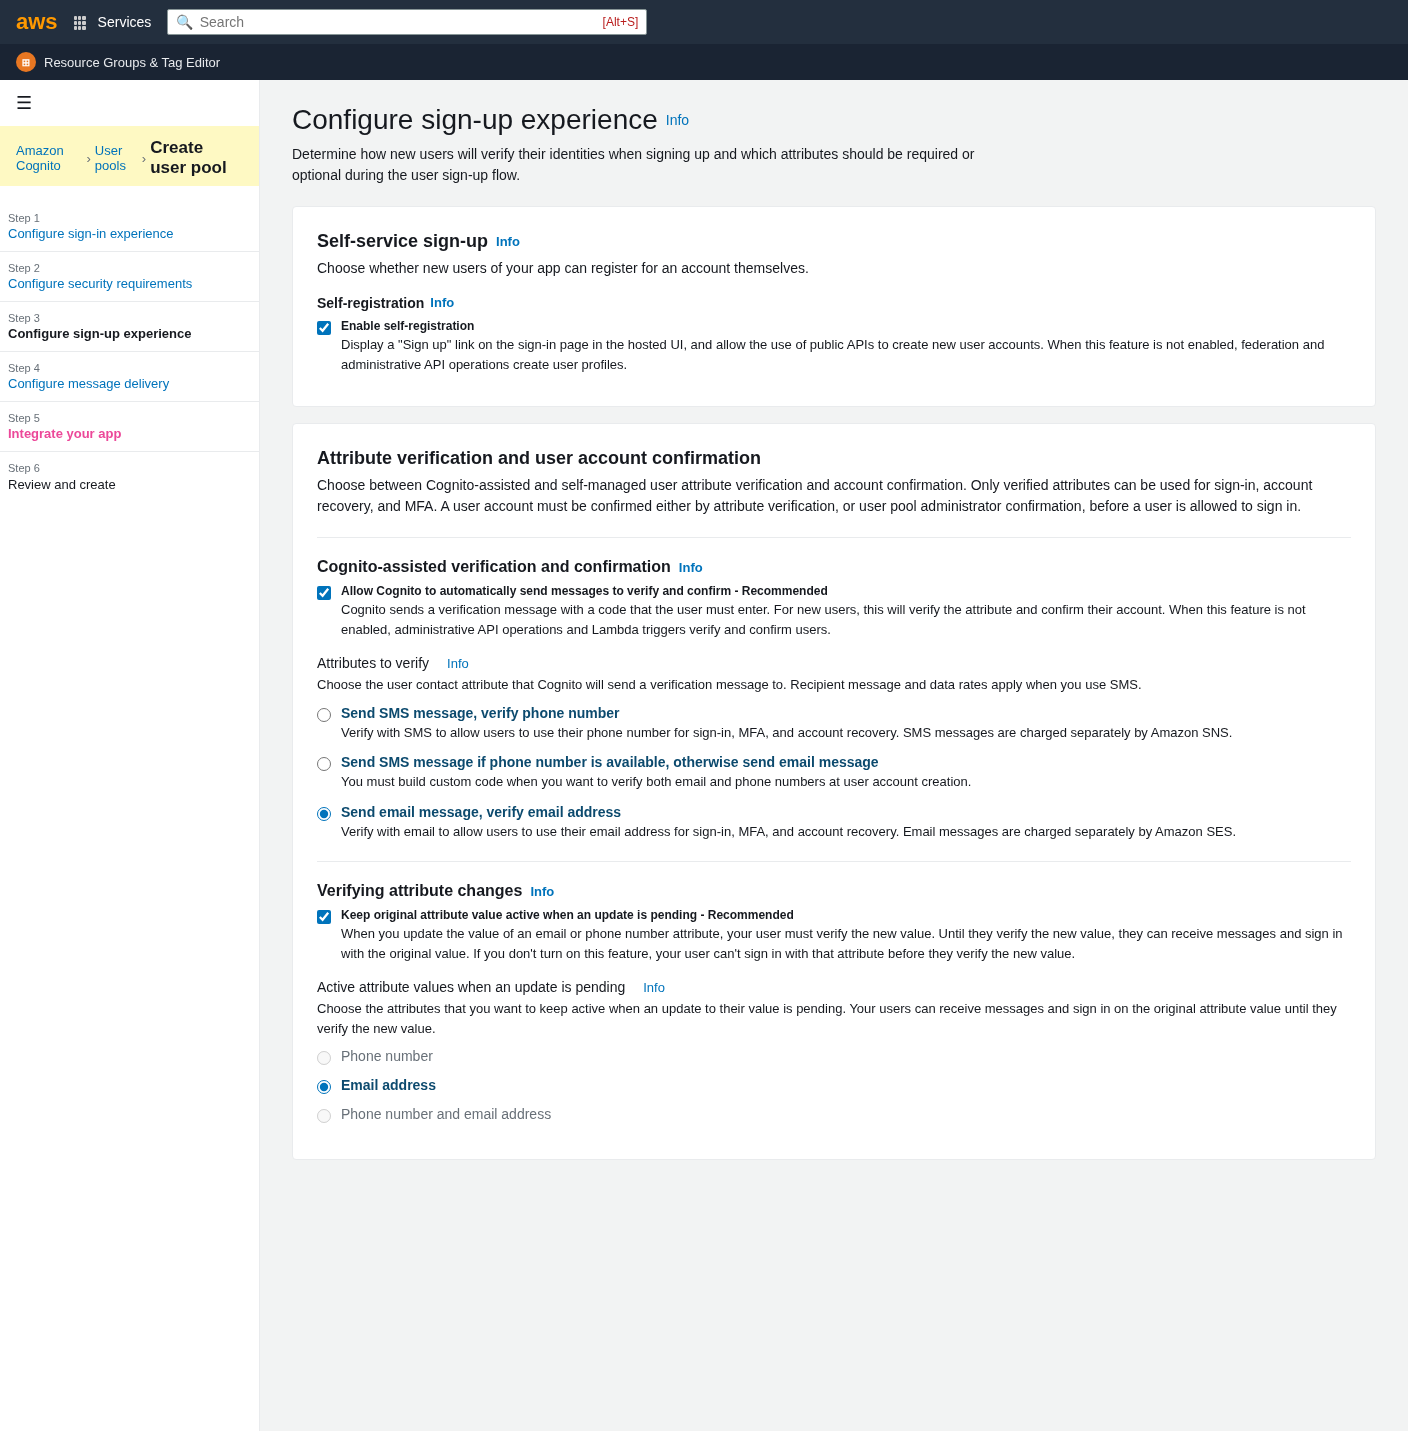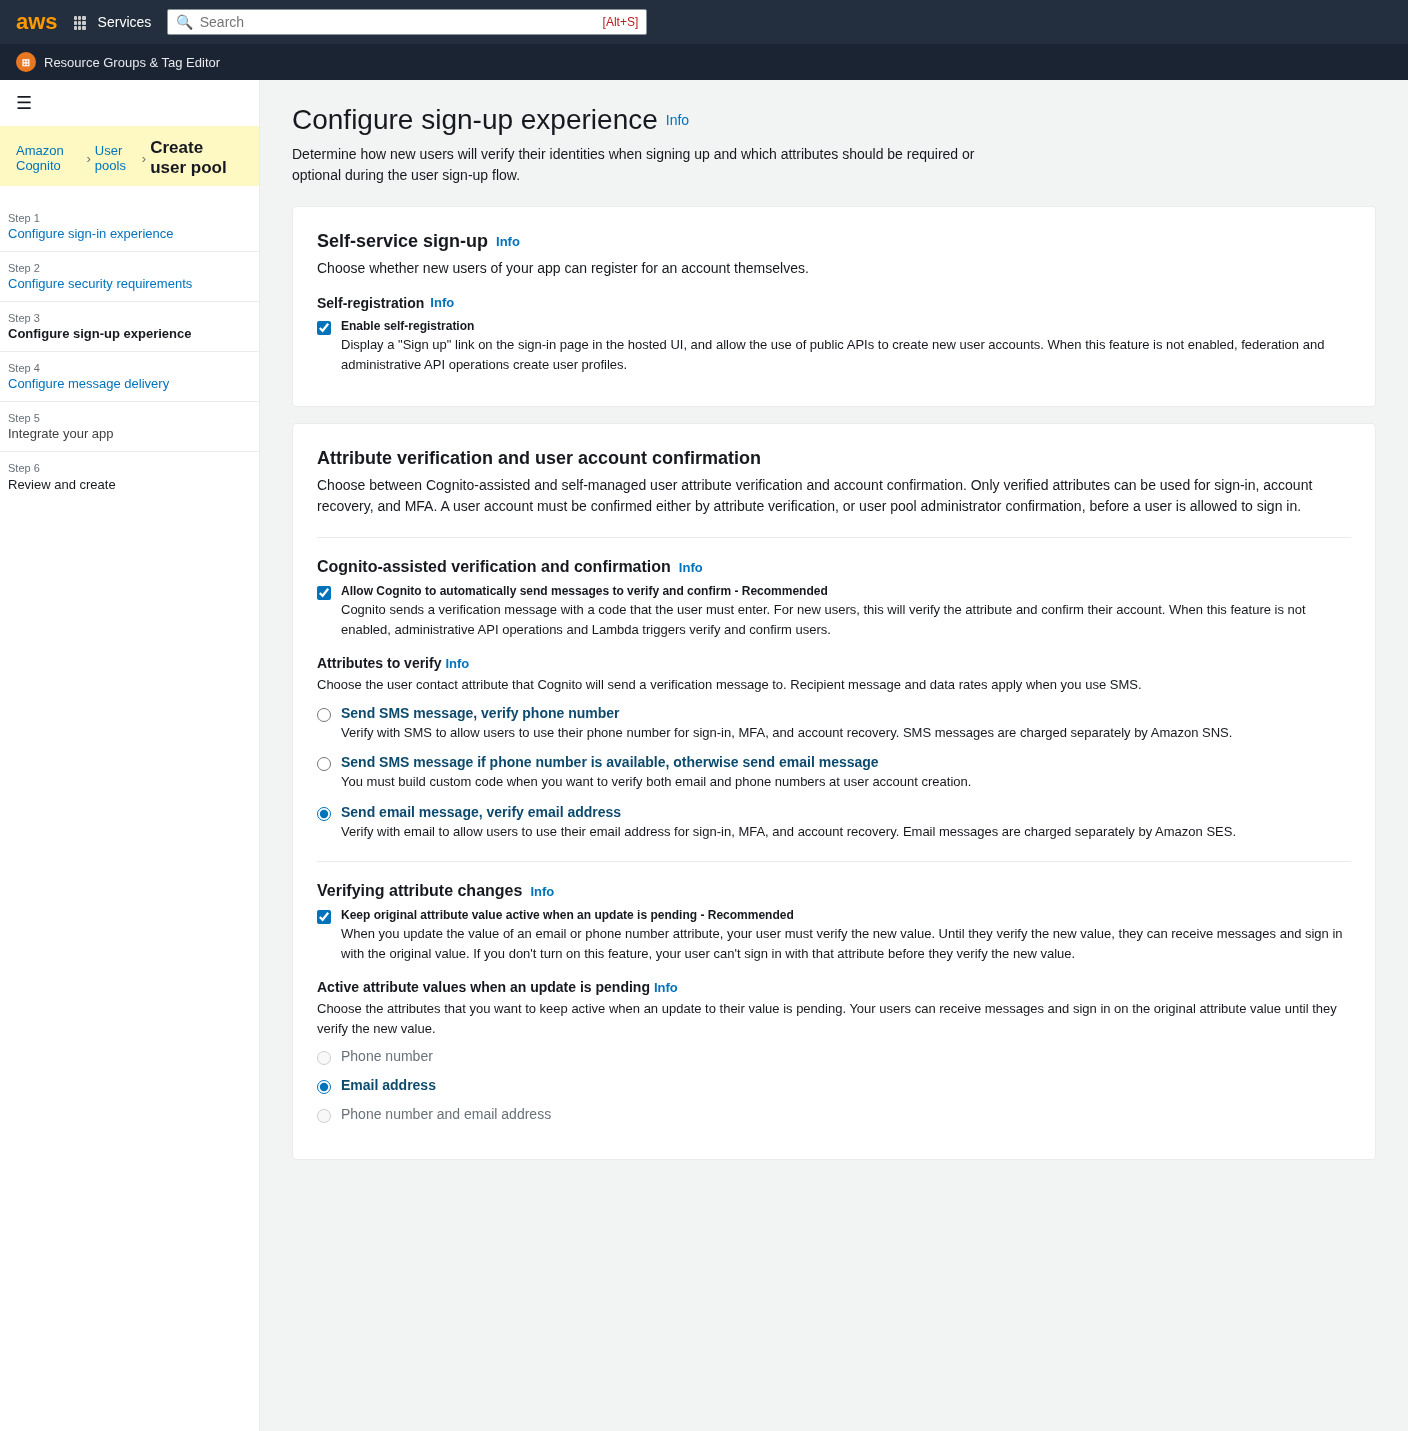--- a/index.html
+++ b/index.html
@@ -297,25 +297,25 @@
     }
 
     .divider {
       border: none;
       border-top: 1px solid #e9ebed;
       margin: 20px 0;
     }
 
     .section-sub-label {
       font-size: 14px;
-      font-weight: 700;
-      color: #16191f;
-      display: flex;
-      align-items: center;
-      gap: 4px;
+      font-weight: 400;
+      color: #16191f;
+      display: flex;
+      align-items: center;
+      gap: 18px;
       margin-bottom: 4px;
       margin-top: 16px;
     }
     .section-sub-desc {
       font-size: 13px;
       color: #16191f;
       margin-bottom: 10px;
       line-height: 1.5;
     }
   </style>
@@ -381,21 +381,21 @@
       <div class="nav-step">
         <div class="step-label">Step 3</div>
         <span class="step-title-bold">Configure sign-up experience</span>
       </div>
       <div class="nav-step">
         <div class="step-label">Step 4</div>
         <a class="step-title-link">Configure message delivery</a>
       </div>
       <div class="nav-step">
         <div class="step-label">Step 5</div>
-        <span class="step-title-bold" style="font-weight:400;color:#404040;">Integrate your app</span>
+        <span class="step-title-bold" style="font-weight:700;color:#ec4899;">Integrate your app</span>
       </div>
       <div class="nav-step">
         <div class="step-label">Step 6</div>
         <span style="font-size:13px;color:#16191f;">Review and create</span>
       </div>
     </div>
   </div>
 
   <div class="content">
 

